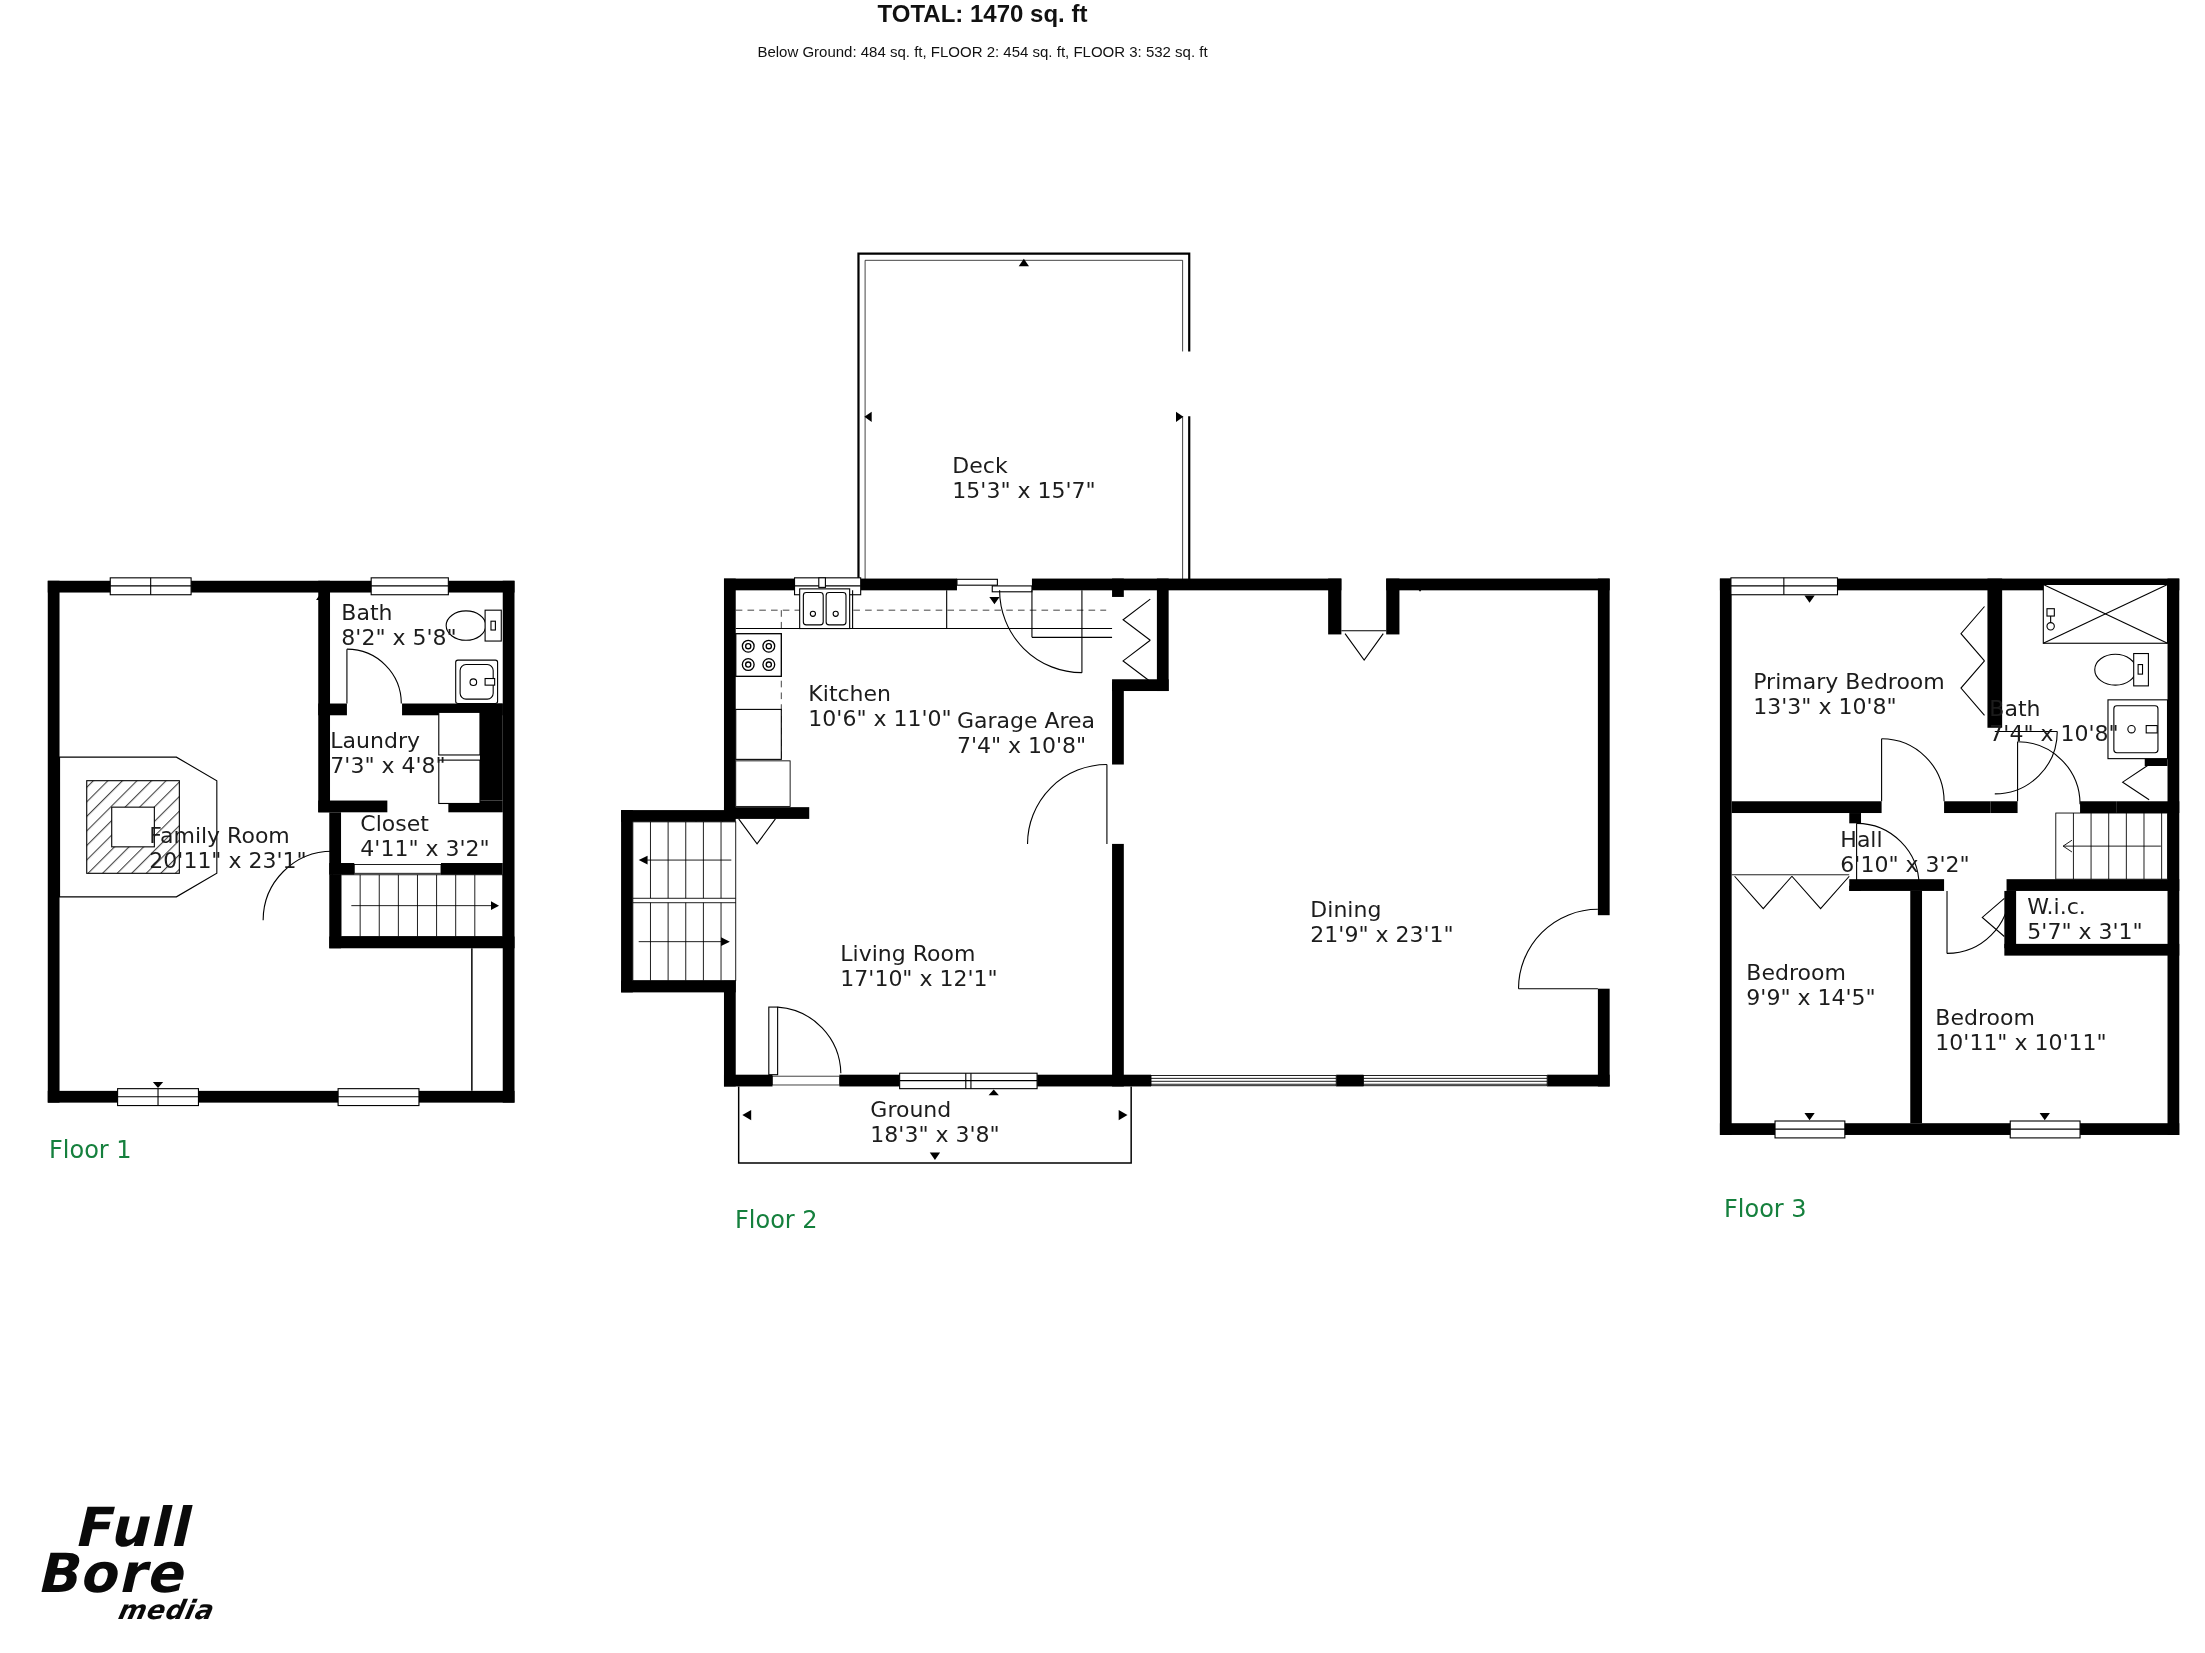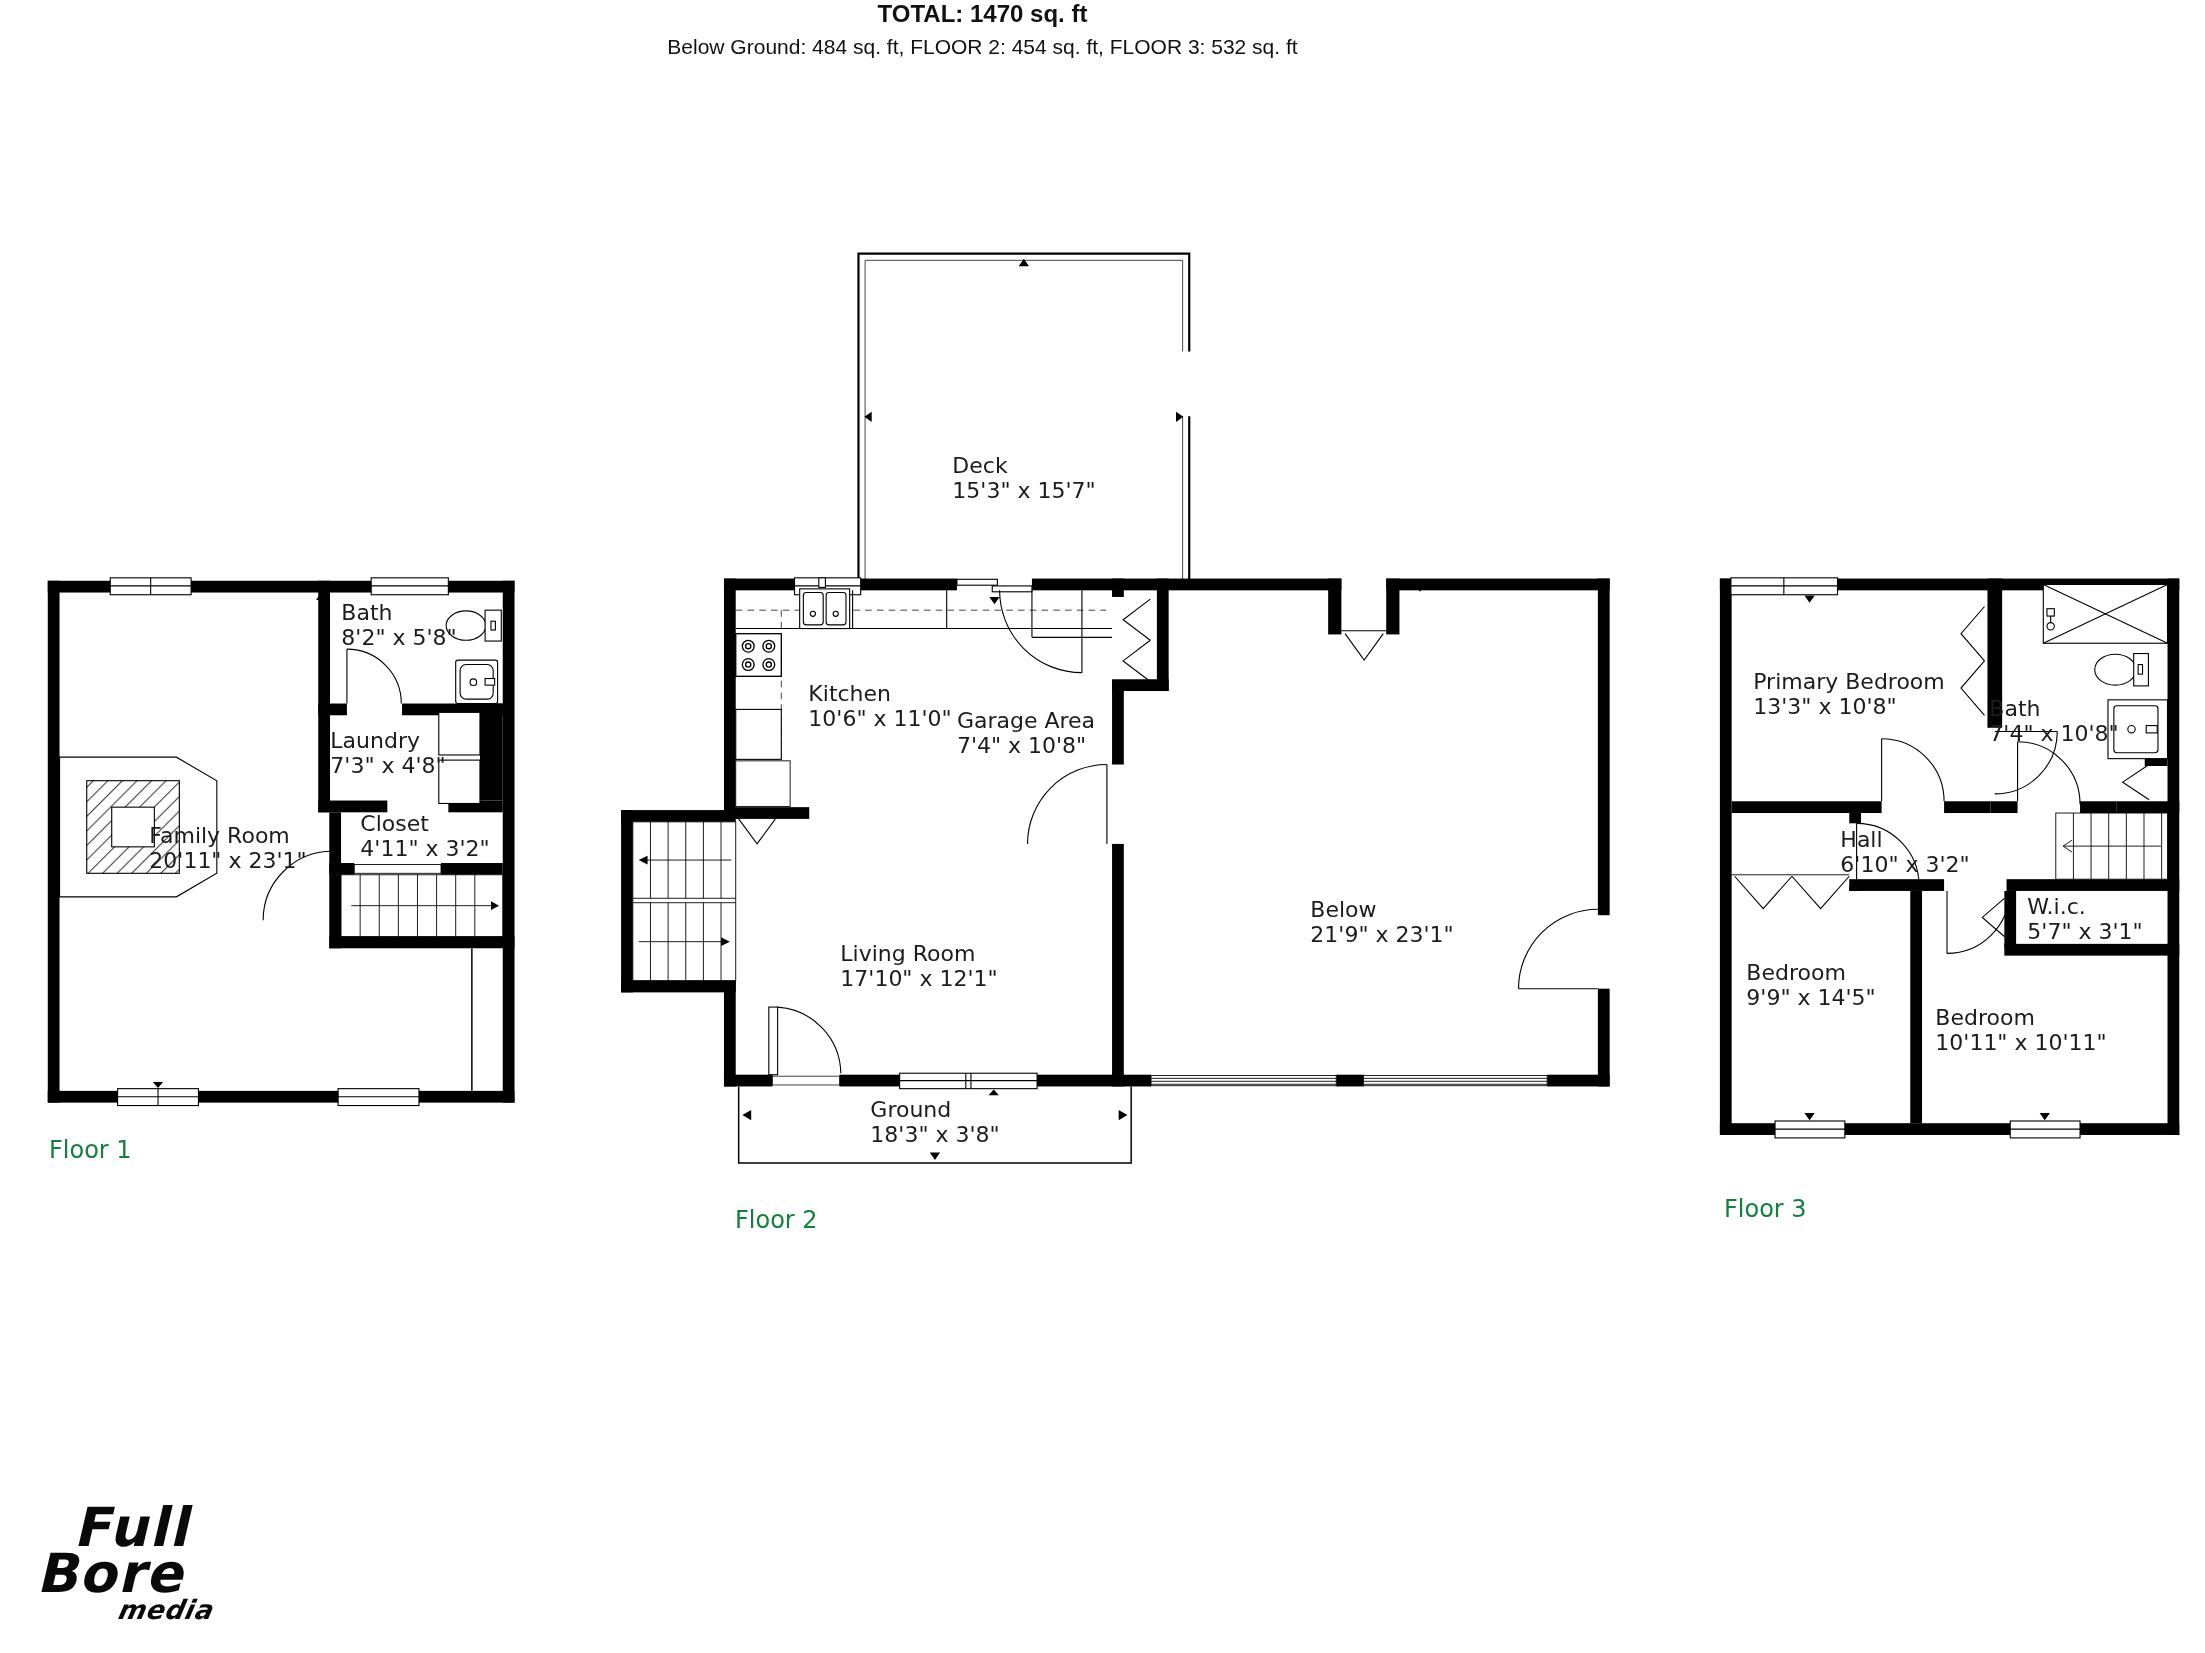--- a/index.html
+++ b/index.html
@@ -6,21 +6,21 @@
   .canvas{position:relative;width:2205px;height:1654px;background:#ffffff;overflow:hidden;
           font-family:"DejaVu Sans", sans-serif;}
   svg.plan{position:absolute;left:0;top:0;}
   .room-label{position:absolute;transform:translate(-50%,-50%);text-align:left;
               color:#1c1c1c;font-size:22px;line-height:1.12;white-space:nowrap;}
   .room-label .dims{display:block;}
   .floor-caption{position:absolute;color:#15803d;font-size:24px;}
   .footer{position:absolute;left:0;top:2052;width:1965px;text-align:center;color:#111;
           font-family:"Liberation Sans", sans-serif;}
   .footer .total{font-size:24px;font-weight:bold;}
-  .footer .line{font-size:21px;margin-top:7px;}
+  .footer .line{font-size:15px;margin-top:15px;}
   .footer .disclaimer{font-size:17px;margin-top:22px;}
   .logo{position:absolute;left:43px;top:1505px;color:#0a0a0a;transform:skewX(-13deg);
         font-family:"DejaVu Sans", sans-serif;font-weight:bold;line-height:0.86;}
   .logo .w1{font-size:54px;margin-left:26.5px;letter-spacing:1.5px;}
   .logo .w2{font-size:54px;letter-spacing:1.5px;}
   .logo .w3{font-size:26.5px;margin-left:87px;margin-top:1.5px;font-style:italic;letter-spacing:0.7px;}
 </style>
 </head>
 <body>
 
@@ -427,21 +427,21 @@
 <div class="room-label" style="left:1024px;top:479px">
   <span>Deck</span><span class="dims">15'3" x 15'7"</span>
 </div>
 <div class="room-label" style="left:880px;top:707px">
   <span>Kitchen</span><span class="dims">10'6" x 11'0"</span>
 </div>
 <div class="room-label" style="left:1026px;top:734px">
   <span>Garage Area</span><span class="dims">7'4" x 10'8"</span>
 </div>
 <div class="room-label" style="left:1382px;top:923px">
-  <span>Below</span><span class="dims">21'9" x 23'1"</span>
+  <span>Dining</span><span class="dims">21'9" x 23'1"</span>
 </div>
 <div class="room-label" style="left:919px;top:967px">
   <span>Living Room</span><span class="dims">17'10" x 12'1"</span>
 </div>
 <div class="room-label" style="left:935px;top:1123px">
   <span>Ground</span><span class="dims">18'3" x 3'8"</span>
 </div>
 <div class="floor-caption" style="left:735px;top:1206px">Floor 2</div>
 
 <div class="room-label" style="left:1849px;top:695px">

